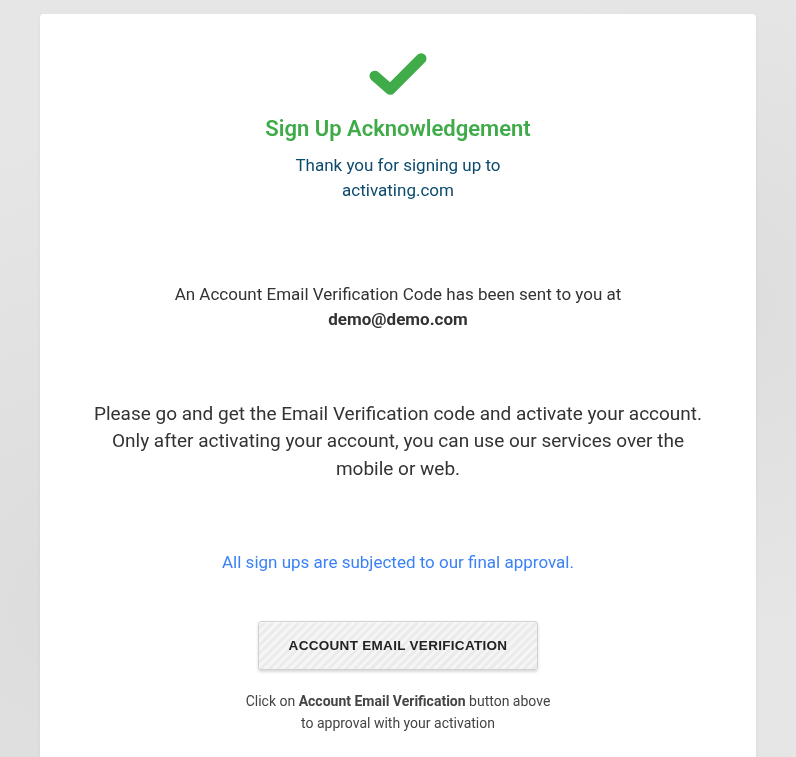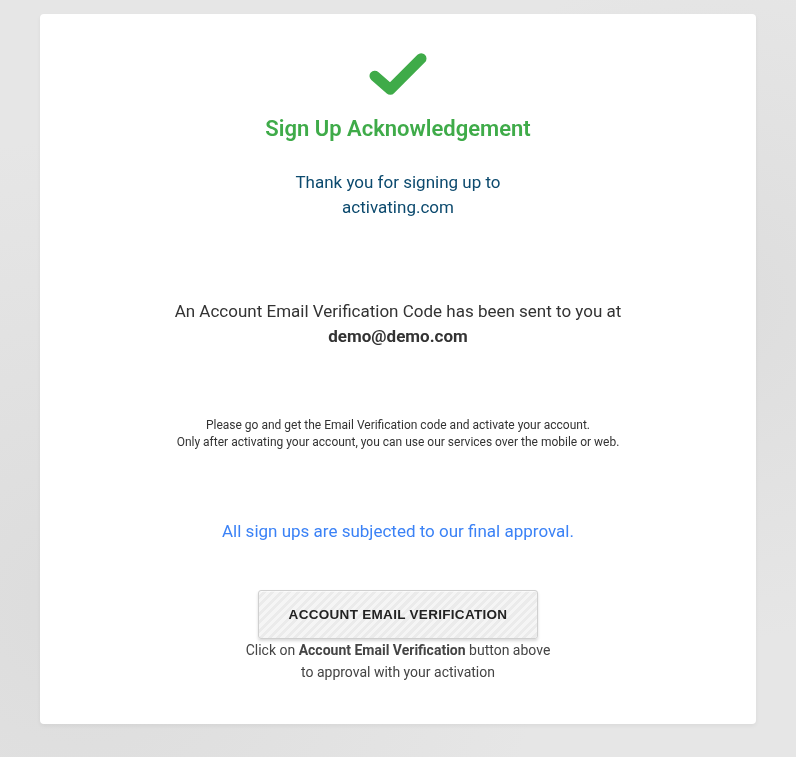--- a/index.html
+++ b/index.html
@@ -35,38 +35,38 @@
       margin-bottom: 18px;
     }
     .checkmark-svg {
       width: 58px;
       height: 46px;
     }
     .title {
       color: #3fab49;
       font-size: 22px;
       font-weight: 600;
-      margin-bottom: 29px;
+      margin-bottom: 12px;
     }
     .subtitle {
       color: #0c4a6e;
       font-size: 17px;
       line-height: 1.45;
       font-weight: 400;
     }
     .section {
       margin-top: 80px;
       color: #333333;
       font-size: 17px;
       line-height: 1.45;
     }
     .section2 {
       margin-top: 68px;
       color: #333333;
-      font-size: 12px;
+      font-size: 19px;
       line-height: 1.45;
     }
     .section3 {
       margin-top: 68px;
       color: #3b82f6;
       font-size: 17px;
       line-height: 1.45;
     }
     .bold {
       font-weight: 700;
@@ -90,21 +90,21 @@
         #ebebeb 3px,
         #ebebeb 6px
       );
       border: 1px solid #d0d0d0;
       border-radius: 3px;
       box-shadow: 0 2px 3px rgba(0,0,0,0.15), inset 0 1px 0 rgba(255,255,255,0.6);
       cursor: pointer;
       text-transform: uppercase;
     }
     .hint {
-      margin-top: 0;
+      margin-top: 20px;
       font-size: 14px;
       color: #444444;
       line-height: 1.6;
     }
   </style>
 </head>
 <body>
 
 <div class="card">
 

